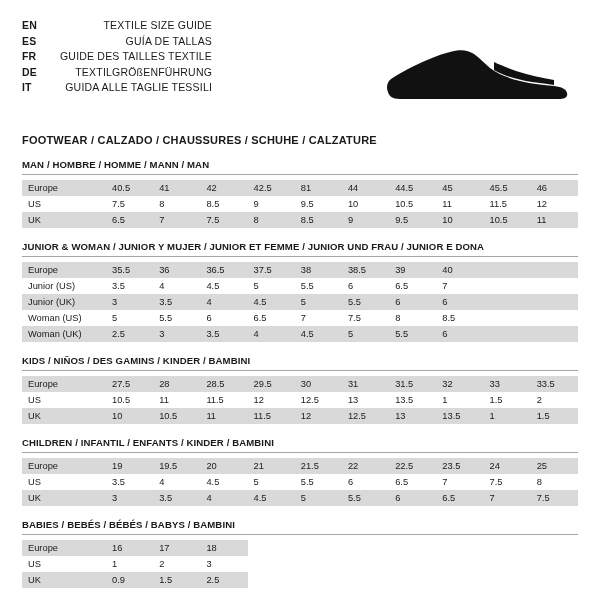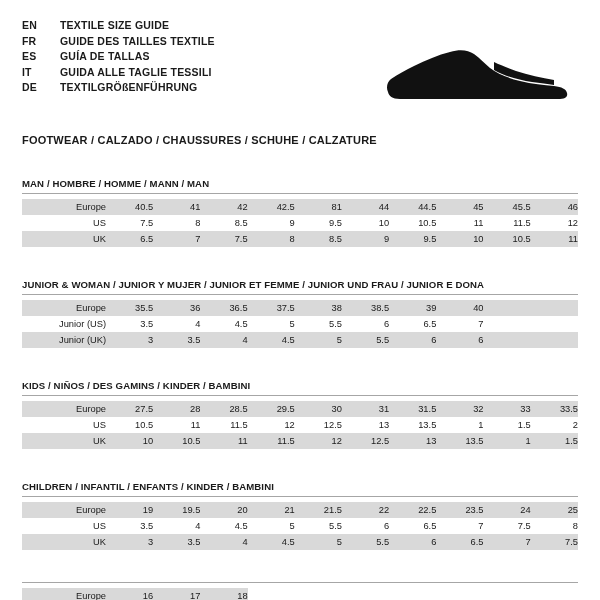--- a/index.html
+++ b/index.html
@@ -37,55 +37,55 @@
     padding: 0 0 0 0;
     vertical-align: top;
     white-space: nowrap;
   }
   .lang-code {
     width: 38px;
     font-weight: bold;
     letter-spacing: 0.2px;
   }
   .lang-title {
-    font-weight: bold;
+    font-weight: normal;
     letter-spacing: 0.2px;
+    text-align: right;
   }
 
   .shoe-wrap {
     width: 190px;
     height: 80px;
     margin-right: 6px;
     margin-top: 12px;
   }
   .shoe-wrap svg { display: block; }
 
   .category-line {
     margin-top: 24px;
     font-size: 11px;
     font-weight: bold;
     letter-spacing: 0.2px;
   }
 
   
   .section {
-    margin-top: 32px;
+    margin-top: 13px;
   }
   .section-title {
     font-size: 9.6px;
     font-weight: bold;
     letter-spacing: 0.1px;
     padding-bottom: 4px;
   }
   table.sizes {
     border-collapse: collapse;
     width: 100%;
     font-size: 9.3px;
     table-layout: fixed;
-    text-align: right;
   }
   table.sizes td {
     height: 16px;
     padding: 0 0 0 6px;
     border: none;
     white-space: nowrap;
     color: #1a1a1a;
   }
   table.sizes tr.shaded td {
     background: #d9d9d9;
@@ -112,34 +112,34 @@
 <div class="page">
 
   <div class="header">
     <table class="lang-table">
       <tbody>
         <tr>
           <td class="lang-code">EN</td>
           <td class="lang-title">TEXTILE SIZE GUIDE</td>
         </tr>
         <tr>
+          <td class="lang-code">ES</td>
+          <td class="lang-title">GUÍA DE TALLAS</td>
+        </tr>
+        <tr>
           <td class="lang-code">FR</td>
           <td class="lang-title">GUIDE DES TAILLES TEXTILE</td>
         </tr>
         <tr>
-          <td class="lang-code">ES</td>
-          <td class="lang-title">GUÍA DE TALLAS</td>
+          <td class="lang-code">DE</td>
+          <td class="lang-title">TEXTILGRÖßENFÜHRUNG</td>
         </tr>
         <tr>
           <td class="lang-code">IT</td>
           <td class="lang-title">GUIDA ALLE TAGLIE TESSILI</td>
-        </tr>
-        <tr>
-          <td class="lang-code">DE</td>
-          <td class="lang-title">TEXTILGRÖßENFÜHRUNG</td>
         </tr>
       </tbody>
     </table>
 
     <div class="shoe-wrap">
       <svg viewBox="0 0 190 80" width="190" height="80" aria-hidden="true">
         <path fill="#111111" d="M6 62
           C 4 58, 5 52, 9 49
           C 16 44, 24 40, 32 36
           C 44 30, 56 25, 68 22
@@ -248,20 +248,46 @@
               <td>3.5</td>
               <td>4</td>
               <td>4.5</td>
               <td>5</td>
               <td>5.5</td>
               <td>6</td>
               <td>6</td>
               <td class="empty">&nbsp;</td>
               <td class="empty">&nbsp;</td>
             </tr>
+            <tr class="plain">
+              <td class="lbl">Woman (US)</td>
+              <td>5</td>
+              <td>5.5</td>
+              <td>6</td>
+              <td>6.5</td>
+              <td>7</td>
+              <td>7.5</td>
+              <td>8</td>
+              <td>8.5</td>
+              <td class="empty">&nbsp;</td>
+              <td class="empty">&nbsp;</td>
+            </tr>
+            <tr class="shaded">
+              <td class="lbl">Woman (UK)</td>
+              <td>2.5</td>
+              <td>3</td>
+              <td>3.5</td>
+              <td>4</td>
+              <td>4.5</td>
+              <td>5</td>
+              <td>5.5</td>
+              <td>6</td>
+              <td class="empty">&nbsp;</td>
+              <td class="empty">&nbsp;</td>
+            </tr>
           </tbody>
         </table>
       </div>
       <div class="section">
         <div class="section-title">KIDS / NIÑOS / DES GAMINS / KINDER / BAMBINI</div>
         <div class="section-rule"></div>
         <table class="sizes">
           <tbody>
             <tr class="shaded">
               <td class="lbl">Europe</td>
@@ -346,20 +372,21 @@
               <td>5.5</td>
               <td>6</td>
               <td>6.5</td>
               <td>7</td>
               <td>7.5</td>
             </tr>
           </tbody>
         </table>
       </div>
       <div class="section">
+        <div class="section-title">BABIES / BEBÉS / BÉBÉS / BABYS / BAMBINI</div>
         <div class="section-rule"></div>
         <table class="sizes babies">
           <tbody>
             <tr class="shaded">
               <td class="lbl">Europe</td>
               <td>16</td>
               <td>17</td>
               <td>18</td>
               <td class="empty">&nbsp;</td>
               <td class="empty">&nbsp;</td>

